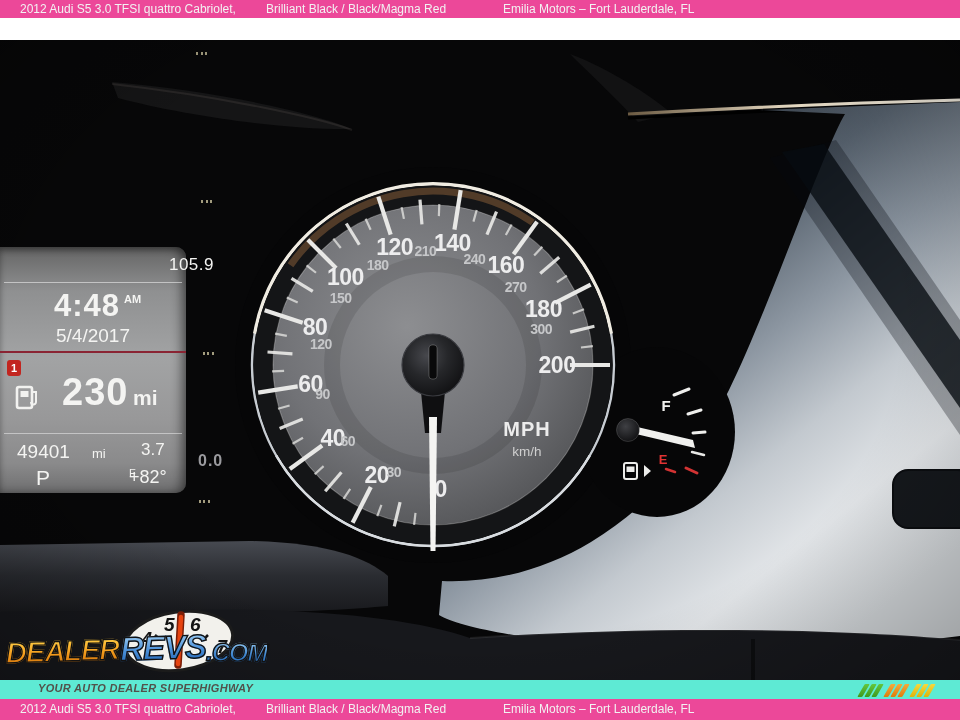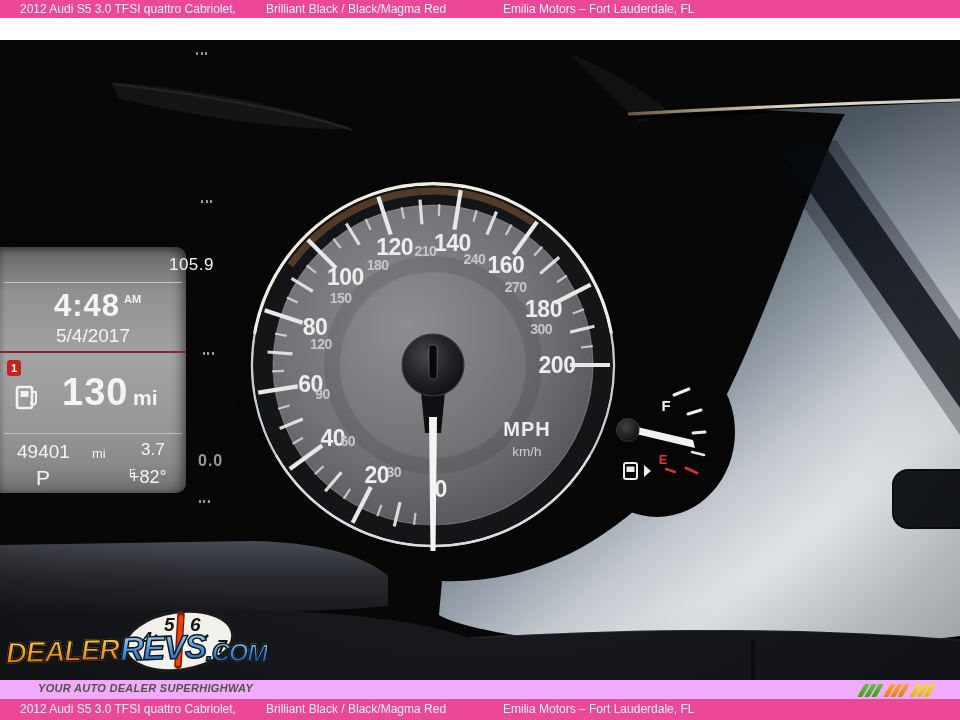--- a/index.html
+++ b/index.html
@@ -53,21 +53,21 @@
                 -webkit-background-clip:text;background-clip:text;
                 -webkit-text-fill-color:transparent;
                 text-shadow:0 0 1px rgba(255,255,255,.0);}
   .wm-dealer{font-size:29px;background-image:linear-gradient(180deg,#ffd24a 10%,#f59d1d 55%,#c96a08 95%);
              transform:rotate(-2deg);}
   .wm-revs{font-size:33px;background-image:linear-gradient(180deg,#a6d4f7 8%,#4a90d9 55%,#1d5fae 95%);
            transform:translateY(-2px) rotate(-2deg);margin-left:1px;}
   .wm-tld{font-size:25px;background-image:linear-gradient(180deg,#9fd0f5 8%,#4288d0 55%,#1d5fae 95%);
           transform:rotate(1deg);}
   
-  .bottom-band{position:absolute;top:680px;left:0;width:960px;height:19px;background:#f0abfc;}
+  .bottom-band{position:absolute;top:680px;left:0;width:960px;height:19px;background:#5eead4;}
   .wm-tagline{position:absolute;left:38px;top:2px;font-size:11px;font-weight:bold;font-style:italic;
               text-transform:uppercase;color:#52524b;letter-spacing:.3px;}
   .hatch{position:absolute;left:861px;top:3px;height:14px;}
   .hatch i{display:inline-block;width:4.5px;height:13px;margin-right:2.5px;
            transform:skewX(-30deg);border-radius:1px;}
   .hatch i.gap{width:0;margin-right:5px;border:none;}
   .hatch .g{background:linear-gradient(180deg,#64c63e,#3d9a1e);}
   .hatch .o{background:linear-gradient(180deg,#f6a93c,#dd7d0c);}
   .hatch .y{background:linear-gradient(180deg,#f7d83c,#ddb50c);}
   .glint{position:absolute;width:11px;height:3px;z-index:2;opacity:.8;
@@ -271,21 +271,21 @@
       <div class="lcd-date">5/4/2017</div>
       <div class="lcd-redline"></div>
       <div class="lcd-badge">1</div>
       <div class="lcd-pump">
         <svg width="26" height="28" viewBox="0 0 26 28">
           <rect x="2" y="5" width="15" height="21" rx="2" fill="none" stroke="#f2f2f0" stroke-width="2.6"></rect>
           <rect x="5.5" y="9" width="8" height="6" fill="#f2f2f0"></rect>
           <path d="M 17,10 h4 v10 a2.5,2.5 0 0 1 -5,0" fill="none" stroke="#f2f2f0" stroke-width="2"></path>
         </svg>
       </div>
-      <div class="lcd-range">130</div>
+      <div class="lcd-range">230</div>
       <div class="lcd-range-unit">mi</div>
       <div class="lcd-div2"></div>
       <div class="lcd-odo">49401</div>
       <div class="lcd-odo-unit">mi</div>
       <div class="lcd-trip">3.7</div>
       <div class="lcd-gear">P</div>
       <div class="lcd-temp">
           <span>+82°</span>
           <span class="u">F</span>
         </div>

